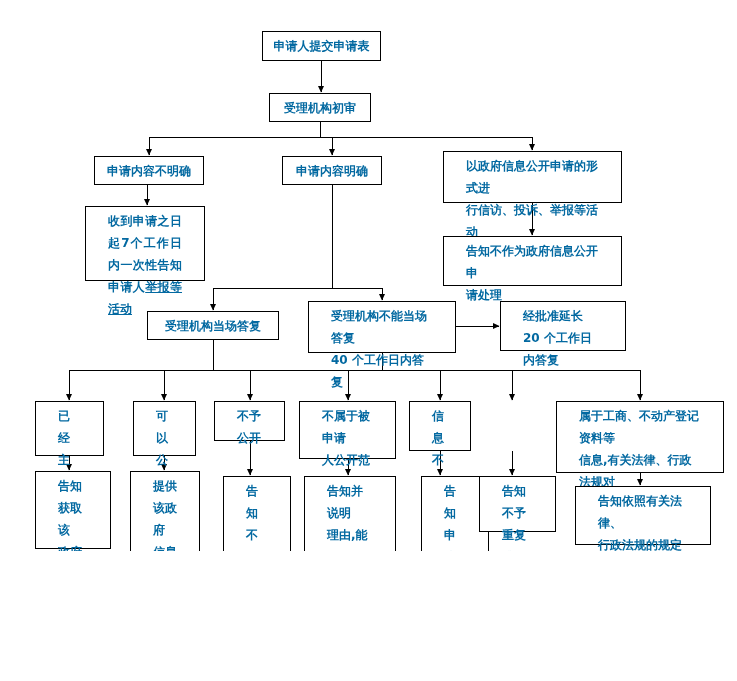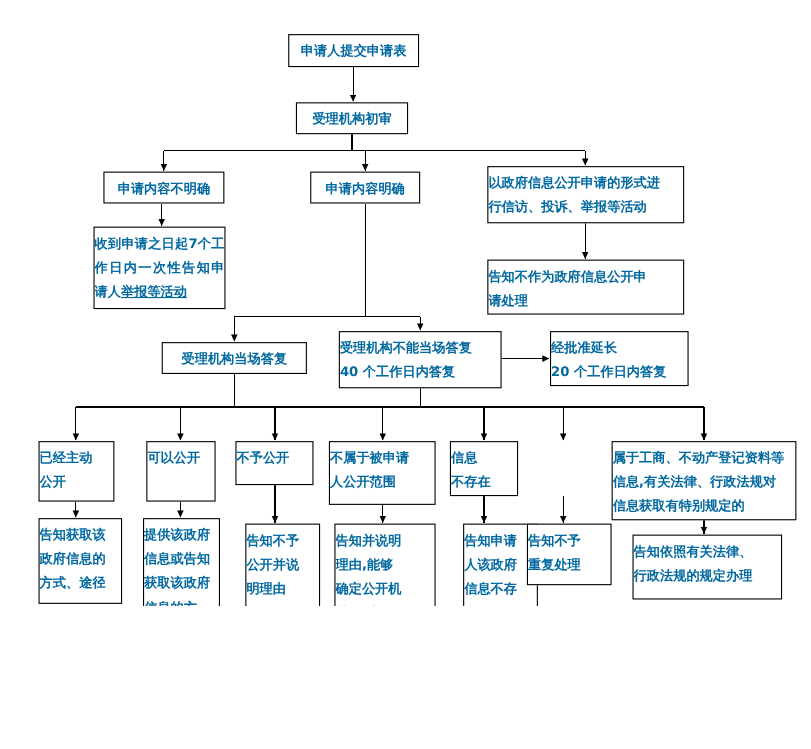--- a/index.html
+++ b/index.html
@@ -5,21 +5,21 @@
   html, body { margin:0; padding:0; background:#ffffff; }
   .stage {
     position:relative; width:737px; height:551px; background:#ffffff;
     font-family:"DejaVu Sans", sans-serif; color:#0369a1; overflow:hidden;border-radius:15px;
   }
   svg.connectors { position:absolute; left:0; top:0; }
   svg.connectors line { stroke:#000000; stroke-width:1; shape-rendering:crispEdges; }
   .node {
     position:absolute; box-sizing:border-box;
     border:1px solid #000000; background:#ffffff;
-    padding:3px 0; font-size:12px; font-weight:bold; line-height:22px;
+    padding:3px 22px; font-size:12px; font-weight:bold; line-height:22px;
     white-space:pre-line; text-align:left;
   }
   .node.center {
     display:flex; align-items:center; justify-content:center;
     text-align:center; white-space:normal; padding:0 2px;
   }
   .node.wrap { white-space:normal; word-break:break-all; text-align:justify; }
   .ul { text-decoration:underline; }
 </style>
 </head>

